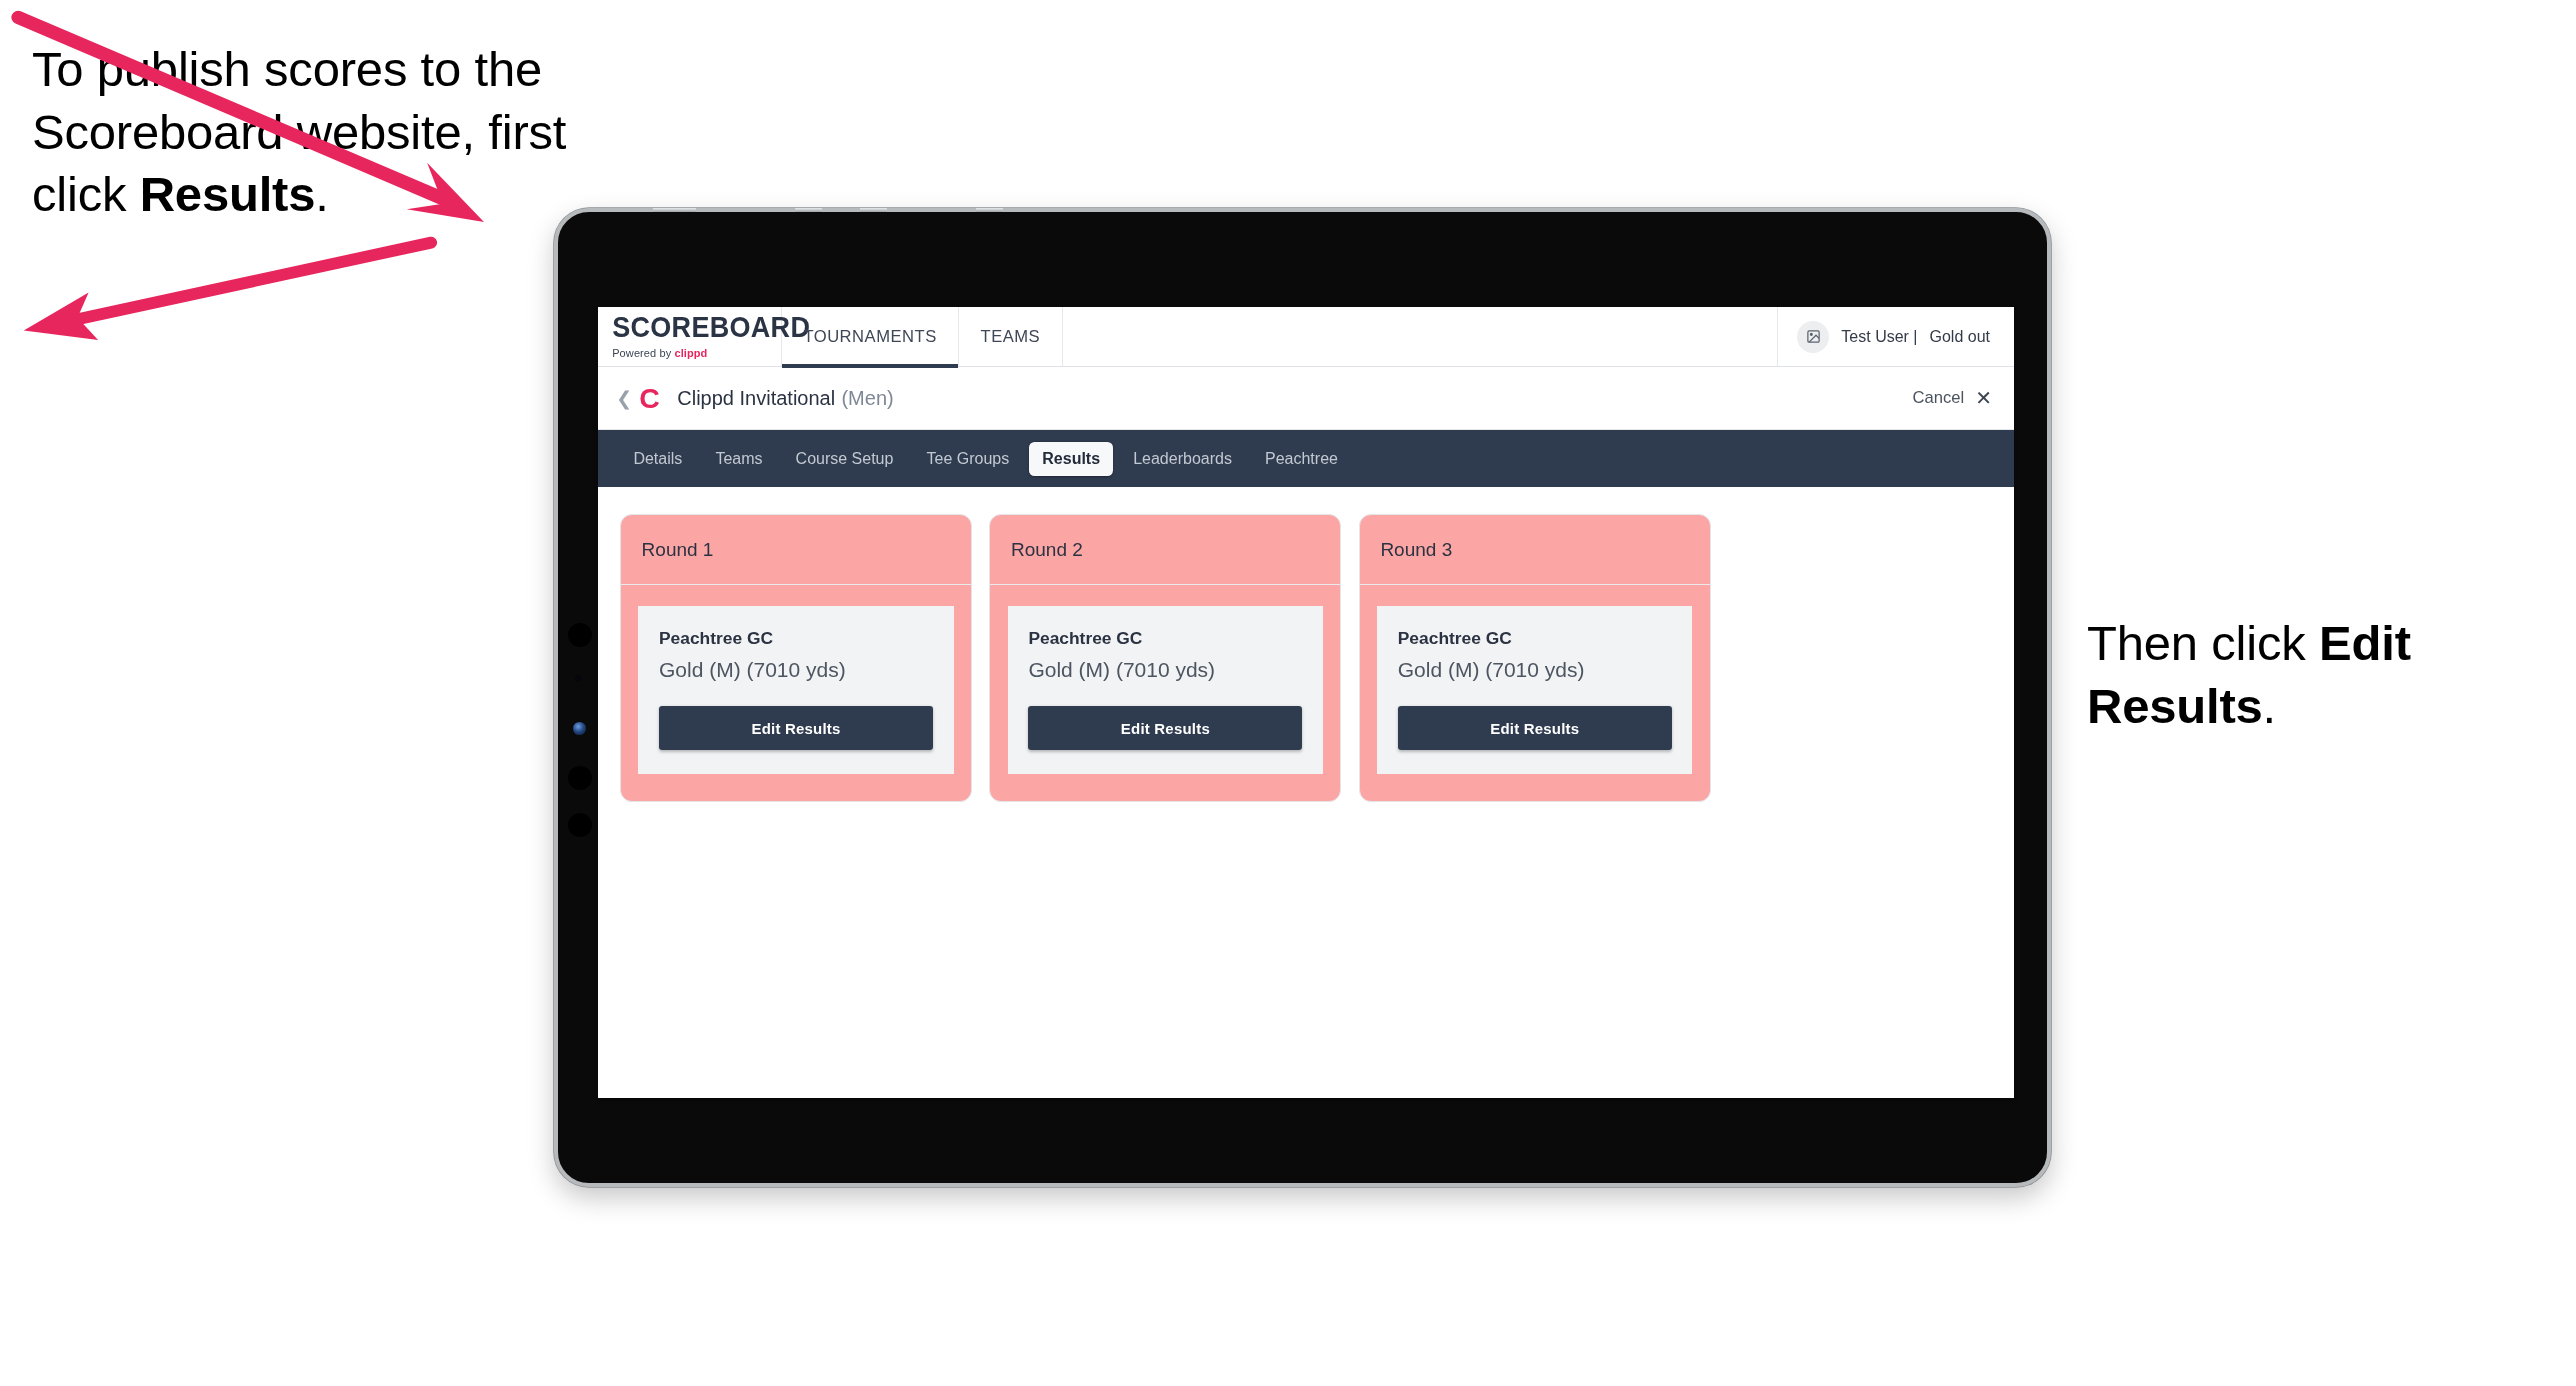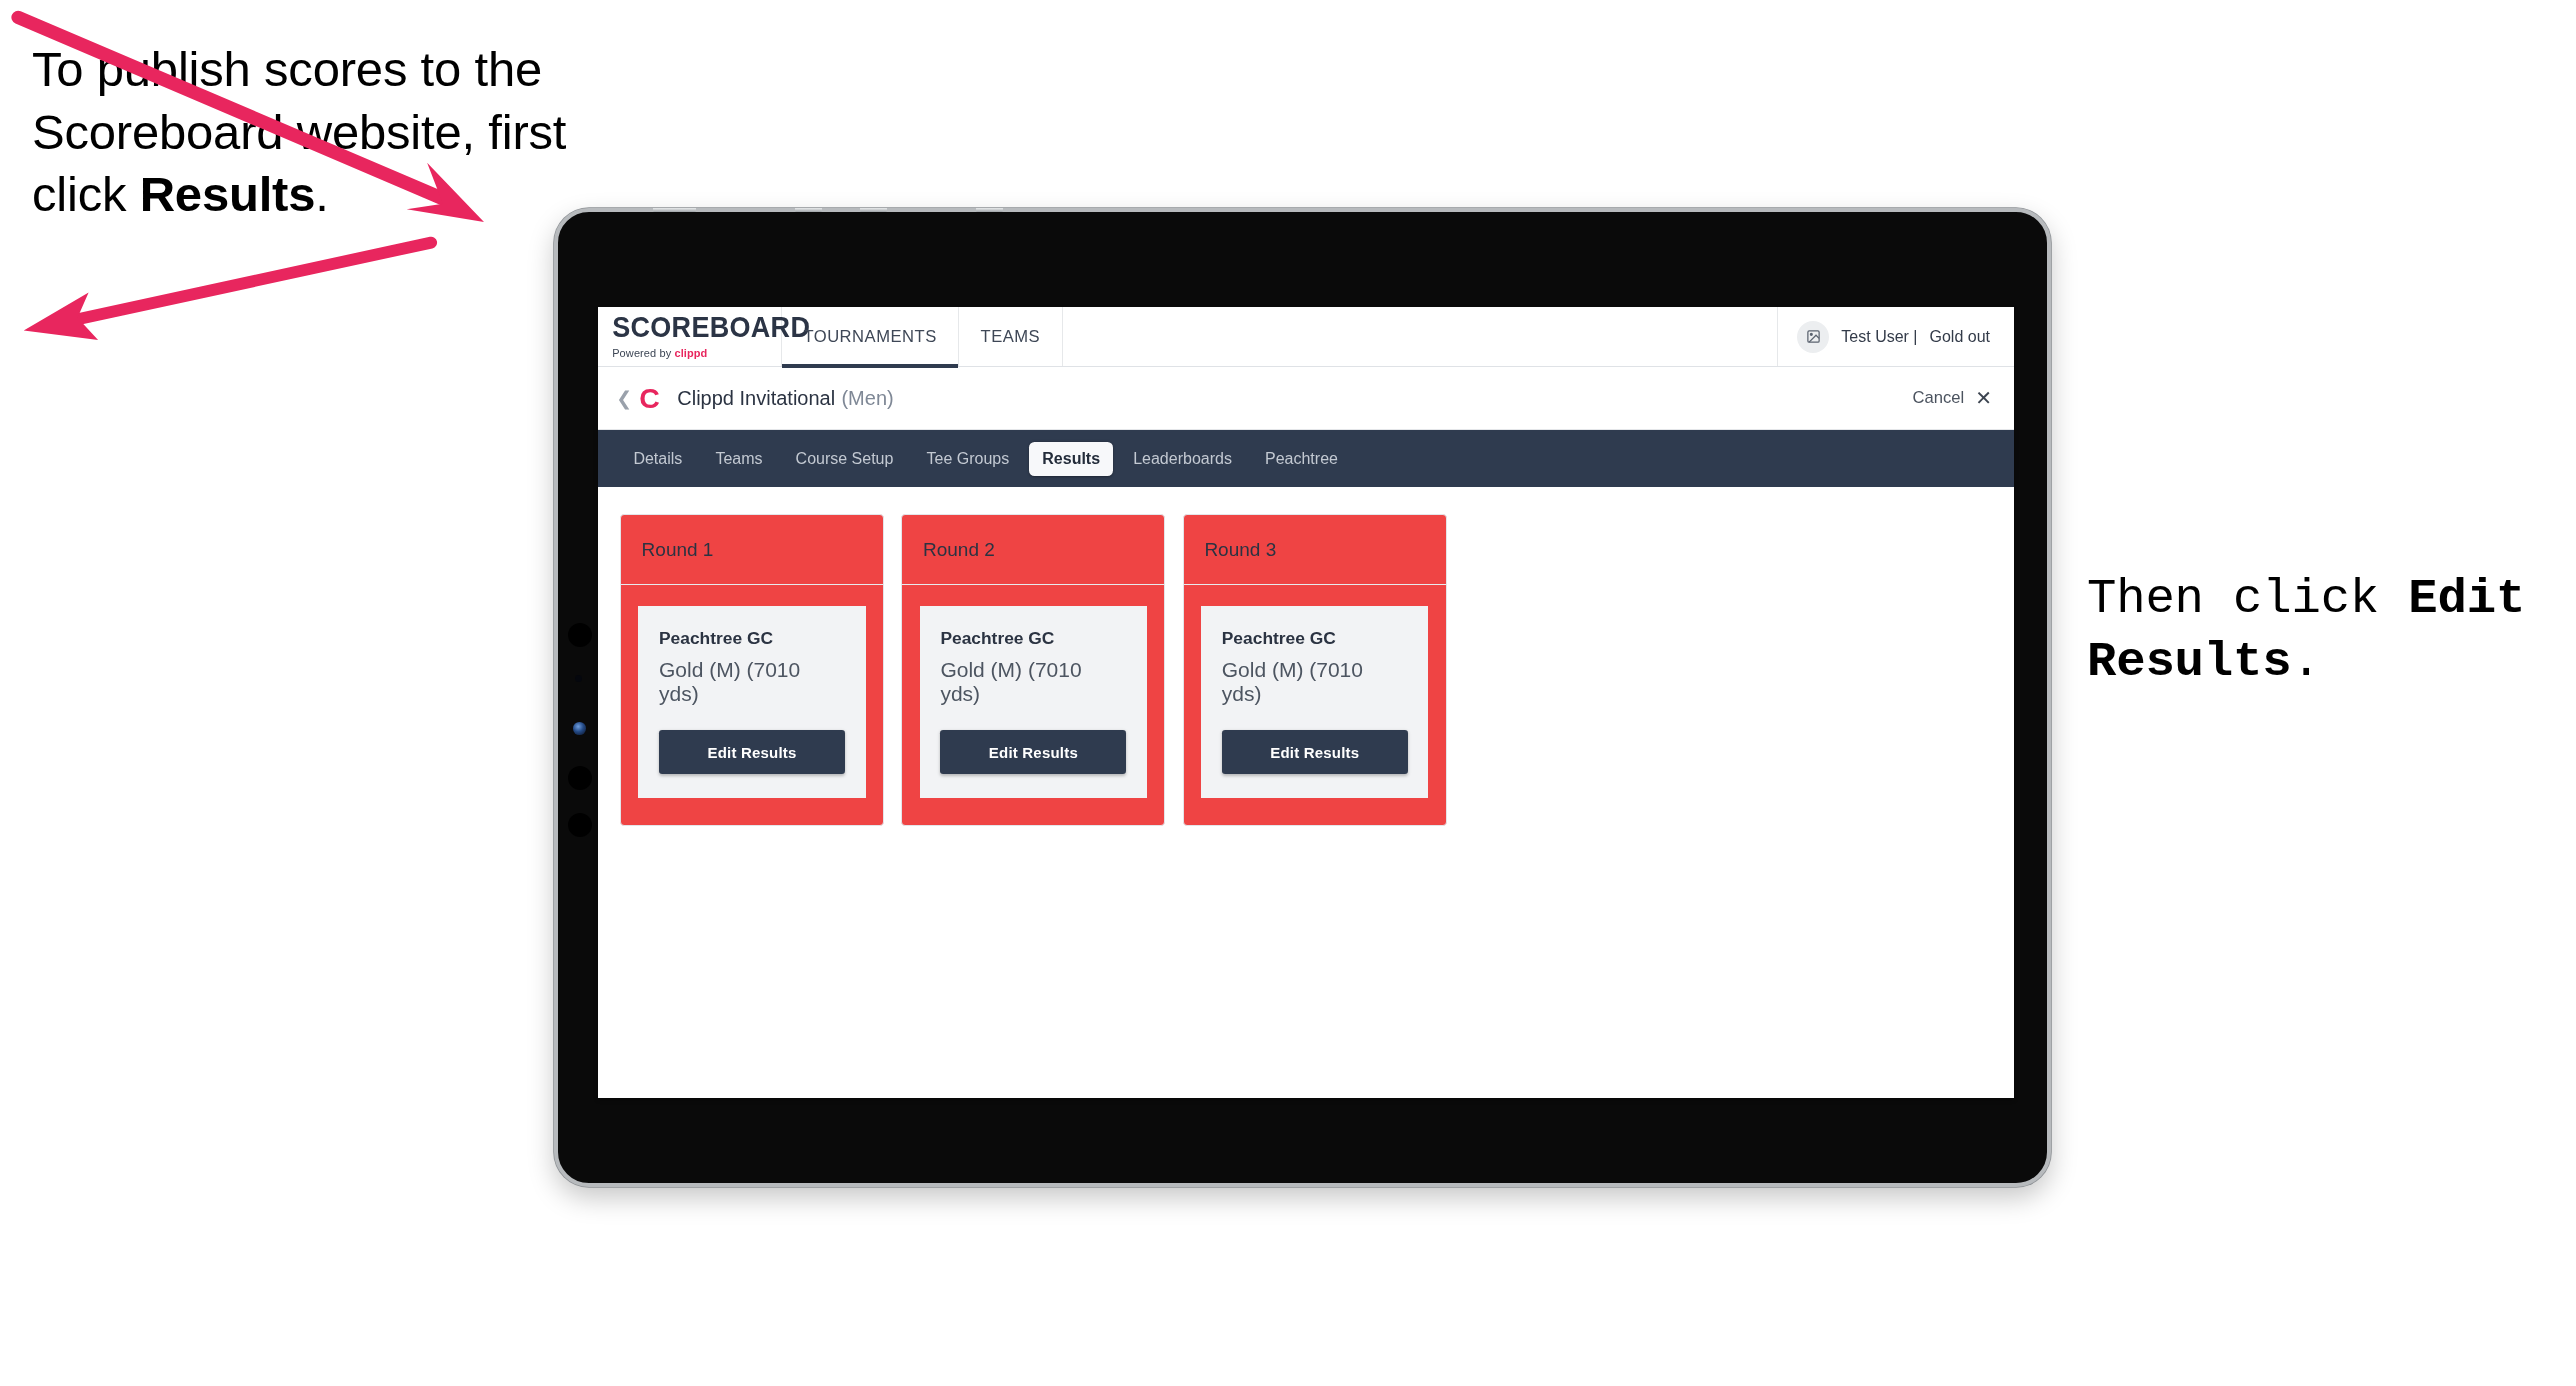--- a/index.html
+++ b/index.html
@@ -15,21 +15,21 @@
   .annot {
     position: absolute;
     color: #000;
     font-size: 49px;
     line-height: 1.28;
     font-weight: 400;
     letter-spacing: -0.2px;
   }
   .annot b { font-weight: 700; }
   #annot-left  { left: 32px; top: 38px; width: 554px; }
-  #annot-right { left: 2087px; top: 568px; width: 443px; font-family: Liberation Mono, monospace; }
+  #annot-right { left: 2087px; top: 612px; width: 443px; }
 
   .arrow-svg { position: absolute; pointer-events: none; }
   #arrow-left-wrap  { left: 443px; top: 261px; width: 570px; height: 229px; }
   #arrow-right-wrap { left: 1598px; top: 601px; width: 443px; height: 119px; }
 
   
   #tablet {
     position: absolute;
     left: 554px; top: 208px;
     width: 1497px; height: 979px;
@@ -146,24 +146,24 @@
     background: #f7f8fa; color: #232c3a; font-weight: 700;
     box-shadow: 0 0.8px 2.4px rgba(0,0,0,.35);
   }
 
   
   #content {
     flex: 1; background: #fff; padding: 27px 22px;
     display: flex; gap: 17.4px; align-items: flex-start;
   }
   .round-card {
-    width: 264px;
+    width: 352px;
     border: 0.8px solid #e3e5e9;
-    border-radius: 4px;
-    background: #ef4444;
+    border-radius: 12px;
+    background: #fca5a5;
     overflow: hidden;
   }
   .round-head {
     height: 70px; display: flex; align-items: center;
     padding: 0 20.6px; border-bottom: 0.8px solid #e8eaed;
     font-size: 19px; color: #2b3342; font-weight: 400;
   }
   .round-body { padding: 20.6px 17.4px 27px; }
   .course-box { background: #f2f3f5; padding: 22px 20.6px 24px; }
   .course-name { font-size: 17.4px; font-weight: 700; color: #2b3342; }

